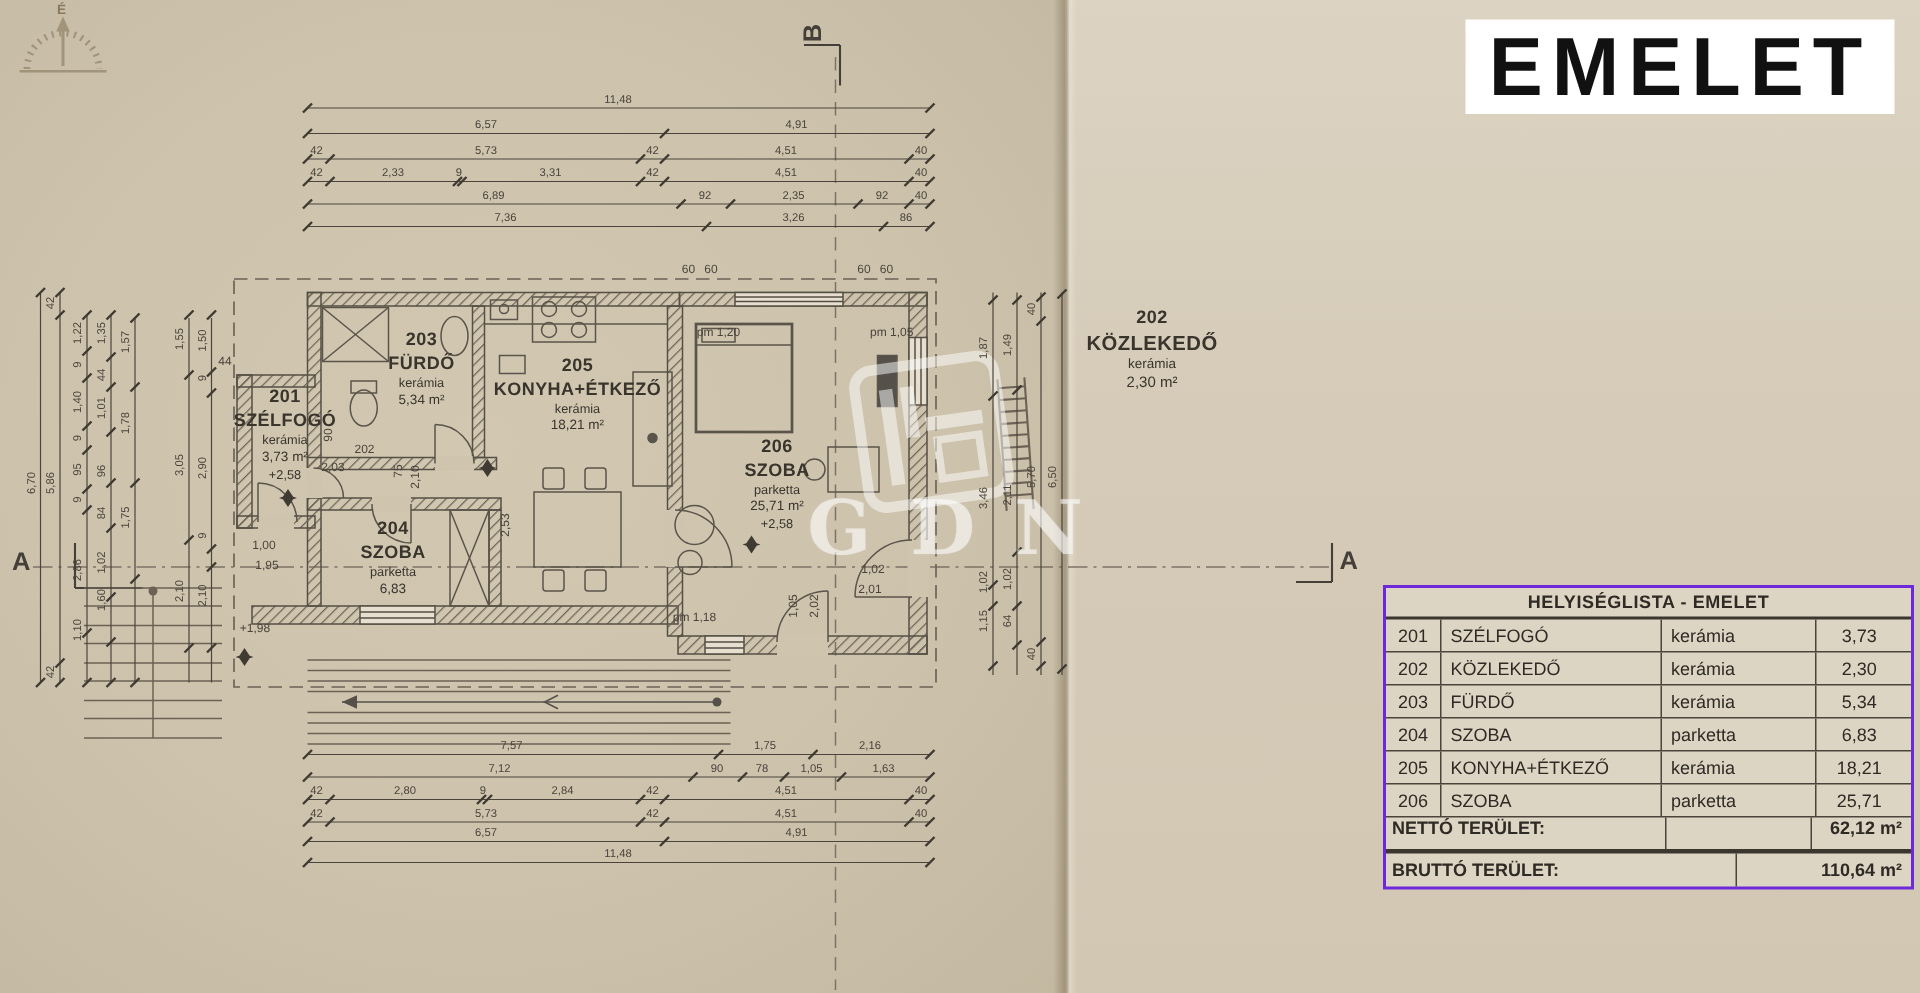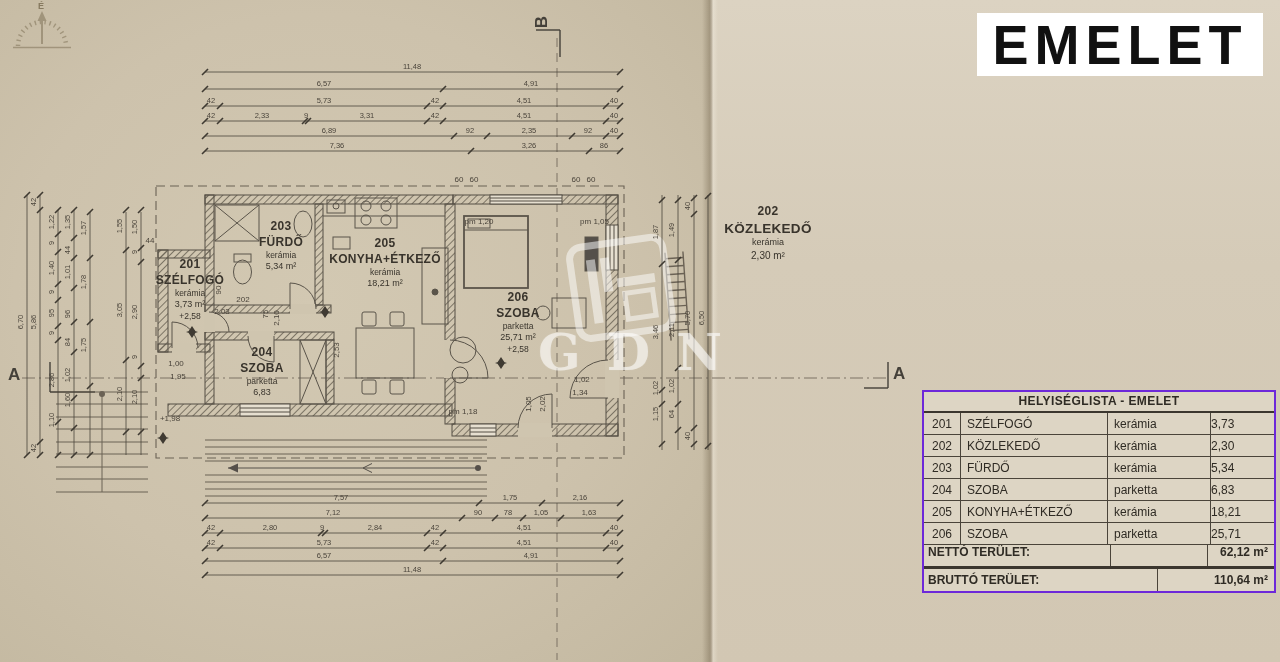--- a/index.html
+++ b/index.html
@@ -52,21 +52,21 @@
      border:2px solid #6d28d9;font-size:12px;color:#2f2b24;}
   .rt-header{border-bottom:2px solid #3b362e;text-align:center;font-weight:bold;
      padding:2px 0 3px 0;letter-spacing:.4px;}
   .rt-row{display:flex;border-bottom:1px solid #4a443a;height:21px;align-items:center;}
   .rt-num{width:36px;text-align:center;border-right:1px solid #4a443a;align-self:stretch;
      display:flex;align-items:center;justify-content:center;}
   .rt-name{width:140px;padding-left:6px;border-right:1px solid #4a443a;align-self:stretch;
      display:flex;align-items:center;}
   .rt-mat{width:96px;padding-left:6px;border-right:1px solid #4a443a;align-self:stretch;
      display:flex;align-items:center;}
-  .rt-area{flex:1;text-align:left;padding-right:6px;}
+  .rt-area{flex:1;text-align:center;padding-right:6px;}
   .rt-sum{display:flex;height:21px;align-items:flex-start;font-weight:bold;}
   .rt-sum .lab{width:182px;padding-left:4px;}
   .rt-sum .fill{width:96px;border-left:1px solid #4a443a;border-right:1px solid #4a443a;
      align-self:stretch;}
   .rt-sum .val{flex:1;text-align:right;padding-right:6px;}
   .rt-brutto{display:flex;height:22px;align-items:center;font-weight:bold;border-top:3px solid #3b362e;}
   .rt-brutto .lab{flex:1;padding-left:4px;}
   .rt-brutto .val{width:110px;text-align:right;padding-right:6px;border-left:1px solid #4a443a;
      align-self:stretch;display:flex;align-items:center;justify-content:flex-end;}
 
@@ -612,21 +612,21 @@
       <div class="dimv" style="left: 672px; top: 386px;">1,02</div>
       <div class="dimv" style="left: 672px; top: 414px;">64</div>
       <div class="dimv" style="left: 688px; top: 206px;">40</div>
       <div class="dimv" style="left: 688px; top: 318px;">5,70</div>
       <div class="dimv" style="left: 688px; top: 436px;">40</div>
       <div class="dimv" style="left: 702px; top: 318px;">6,50</div>
       <div class="ann" style="left: 463px; top: 222px; margin-left: 16px;">pm 1,20</div>
       <div class="ann" style="left: 573px; top: 222px; padding-left: 43px;">pm 1,05</div>
       <div class="ann" style="left: 463px; top: 412px;">pm 1,18</div>
       <div class="ann" style="left: 582px; top: 380px;">1,02</div>
-      <div class="ann" style="left: 580px; top: 393px;">1,34</div>
+      <div class="ann" style="left: 580px; top: 393px;">2,01</div>
       <div class="ann annv" style="left: 529px; top: 404px;">1,05</div>
       <div class="ann annv" style="left: 543px; top: 404px;">2,02</div>
       <div class="ann" style="left: 243px; top: 300px;">202</div>
       <div class="ann" style="left: 222px; top: 312px;">2,03</div>
       <div class="ann" style="left: 170px; top: 419px;">+1,98</div>
       <div class="ann" style="left: 176px; top: 364px;">1,00</div>
       <div class="ann" style="left: 178px; top: 377px;">1,95</div>
       <div class="ann" style="left: 459px; top: 180px;">60</div>
       <div class="ann" style="left: 474px; top: 180px;">60</div>
       <div class="ann" style="left: 576px; top: 180px;">60</div>

